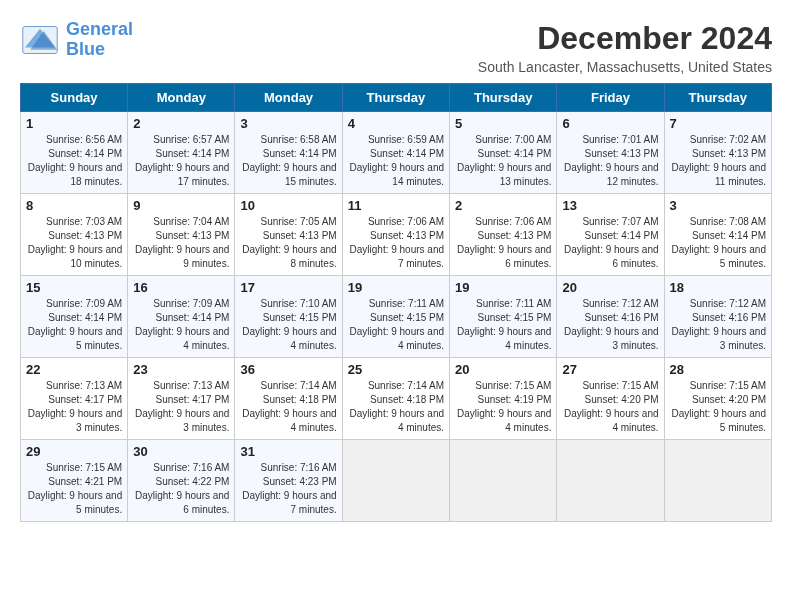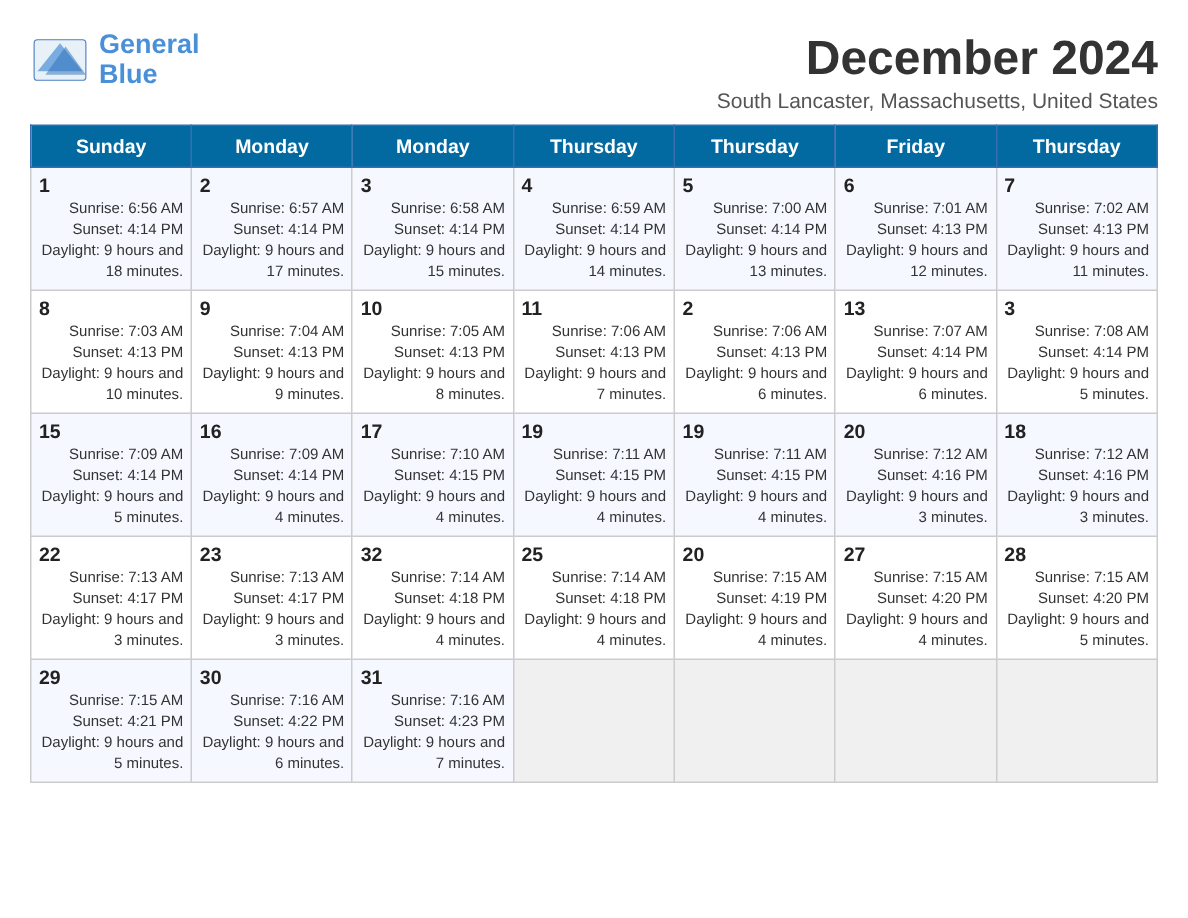--- a/index.html
+++ b/index.html
@@ -218,21 +218,21 @@
       <tr>
         <td>
           <div class="day-num">22</div>
           <div class="day-info">Sunrise: 7:13 AM<br>Sunset: 4:17 PM<br>Daylight: 9 hours and 3 minutes.</div>
         </td>
         <td>
           <div class="day-num">23</div>
           <div class="day-info">Sunrise: 7:13 AM<br>Sunset: 4:17 PM<br>Daylight: 9 hours and 3 minutes.</div>
         </td>
         <td>
-          <div class="day-num">32</div>
+          <div class="day-num">36</div>
           <div class="day-info">Sunrise: 7:14 AM<br>Sunset: 4:18 PM<br>Daylight: 9 hours and 4 minutes.</div>
         </td>
         <td>
           <div class="day-num">25</div>
           <div class="day-info">Sunrise: 7:14 AM<br>Sunset: 4:18 PM<br>Daylight: 9 hours and 4 minutes.</div>
         </td>
         <td>
           <div class="day-num">20</div>
           <div class="day-info">Sunrise: 7:15 AM<br>Sunset: 4:19 PM<br>Daylight: 9 hours and 4 minutes.</div>
         </td>

